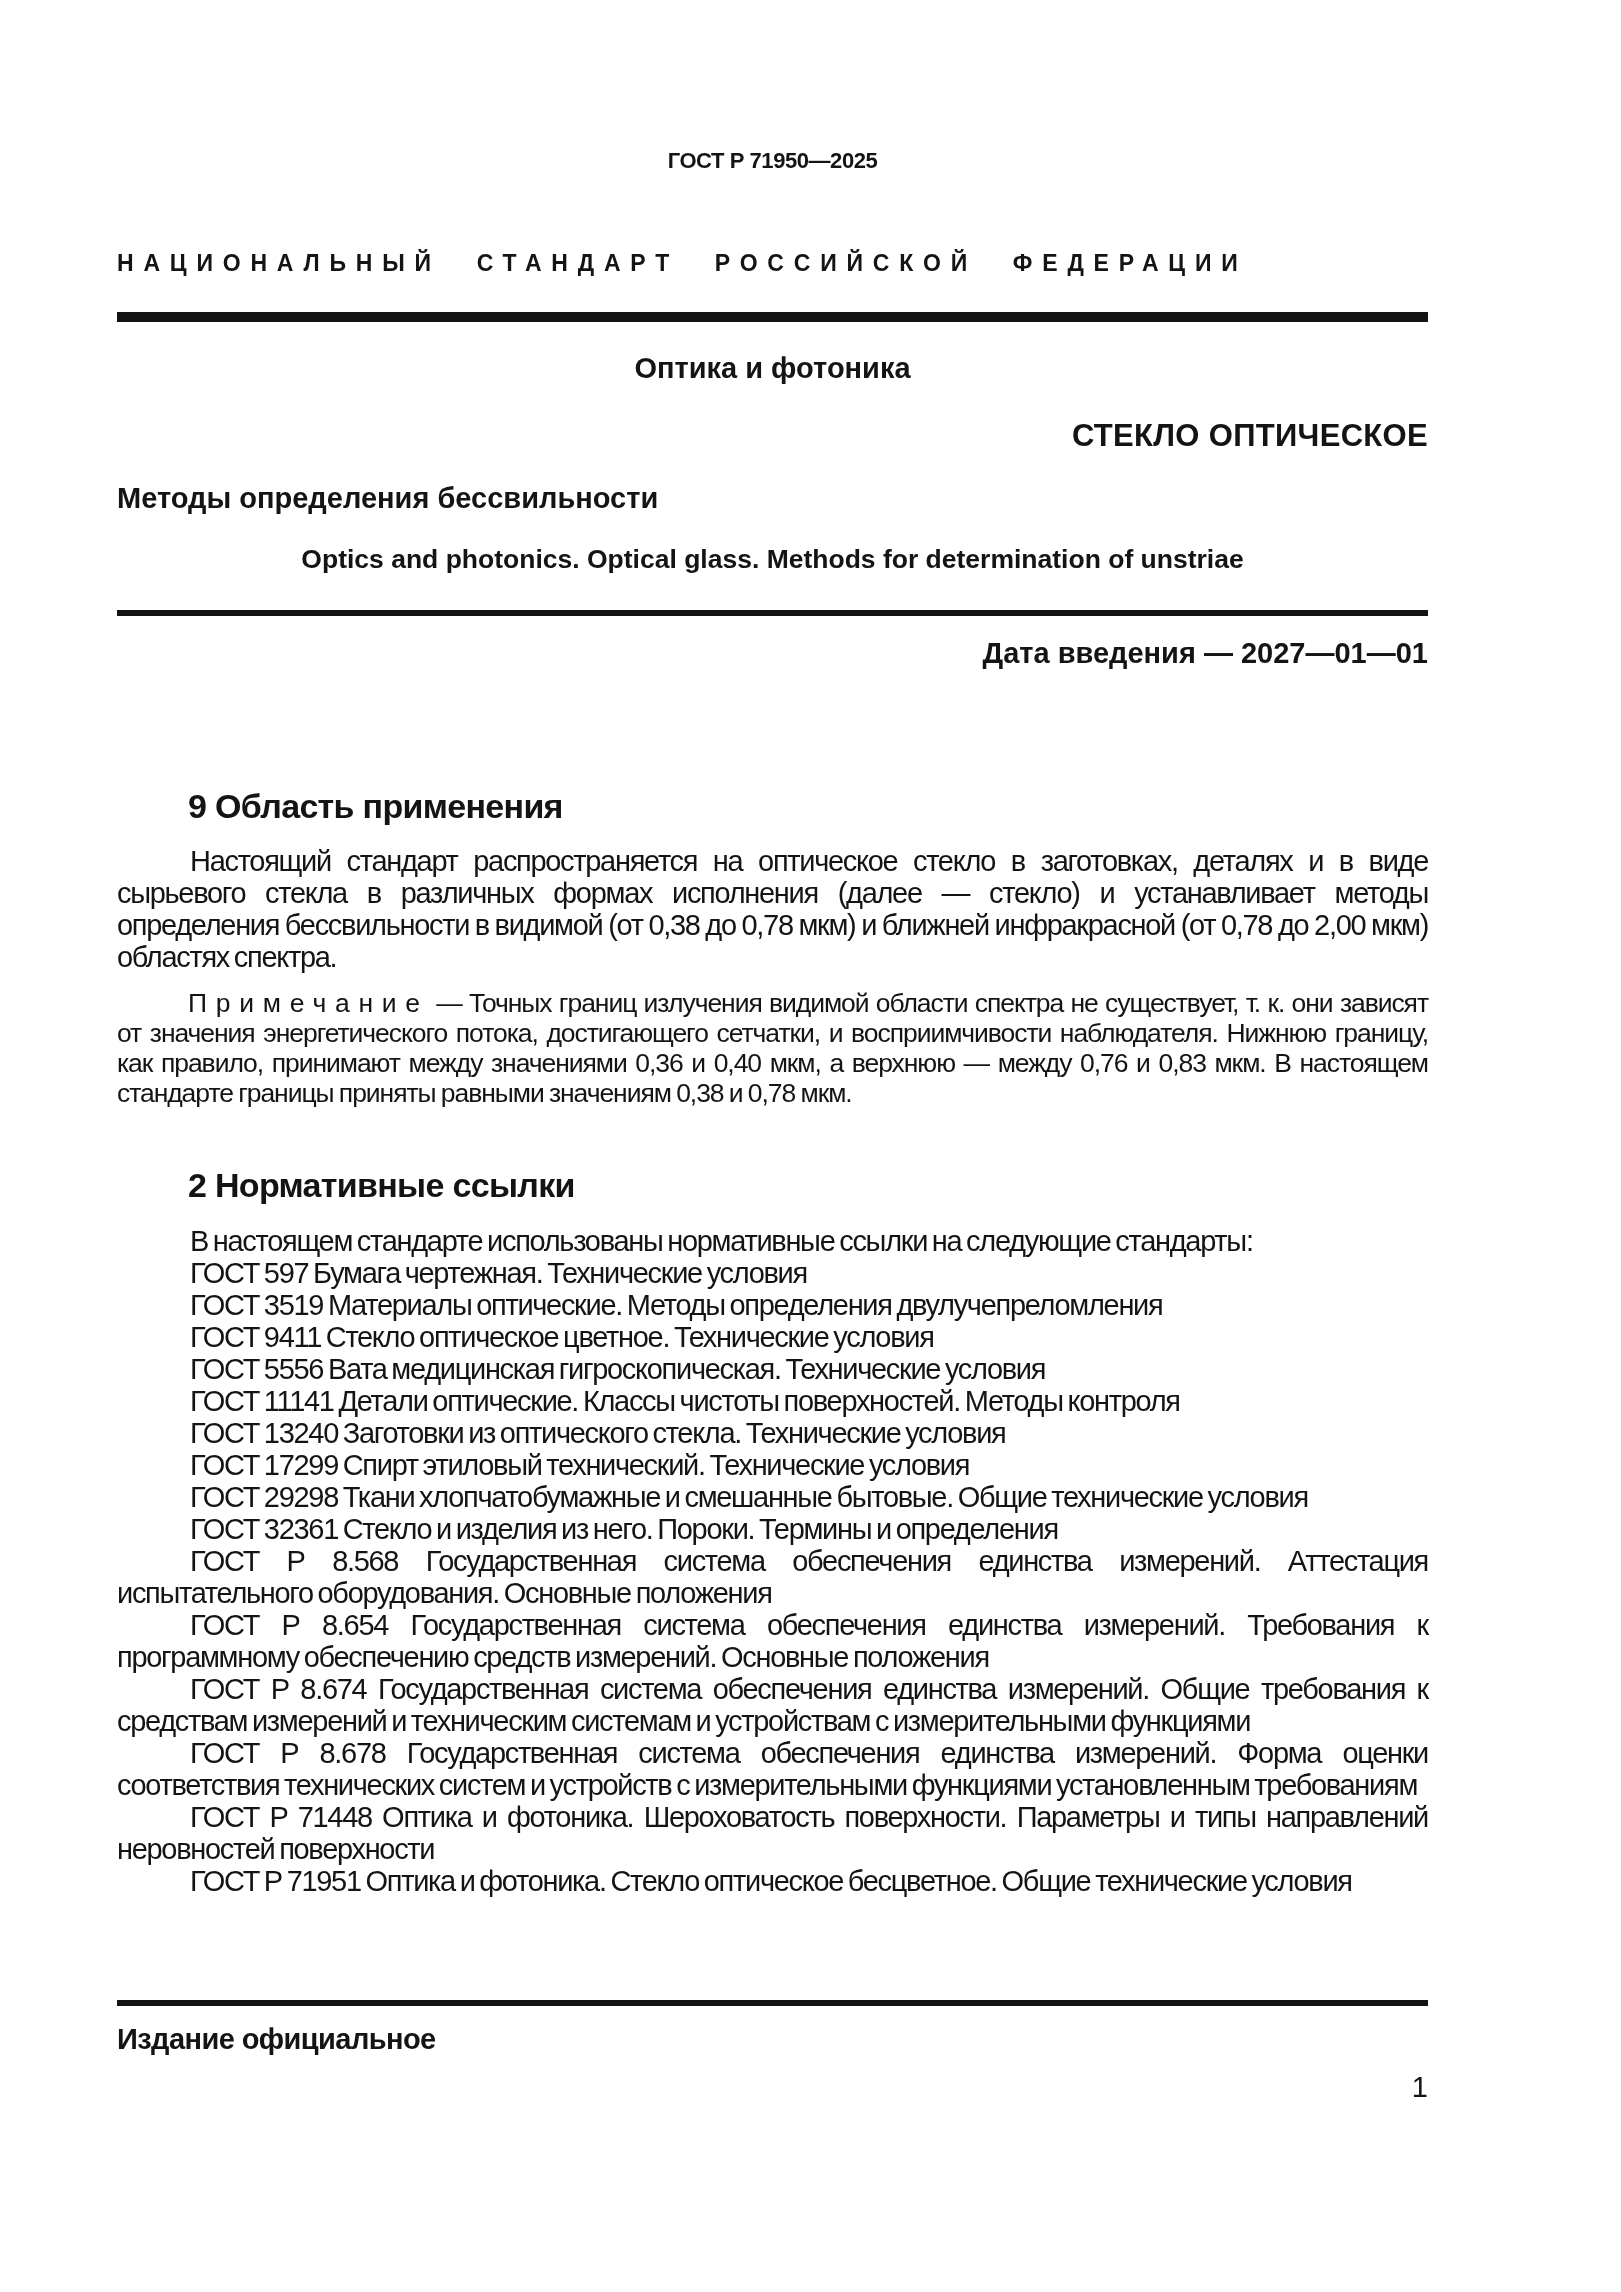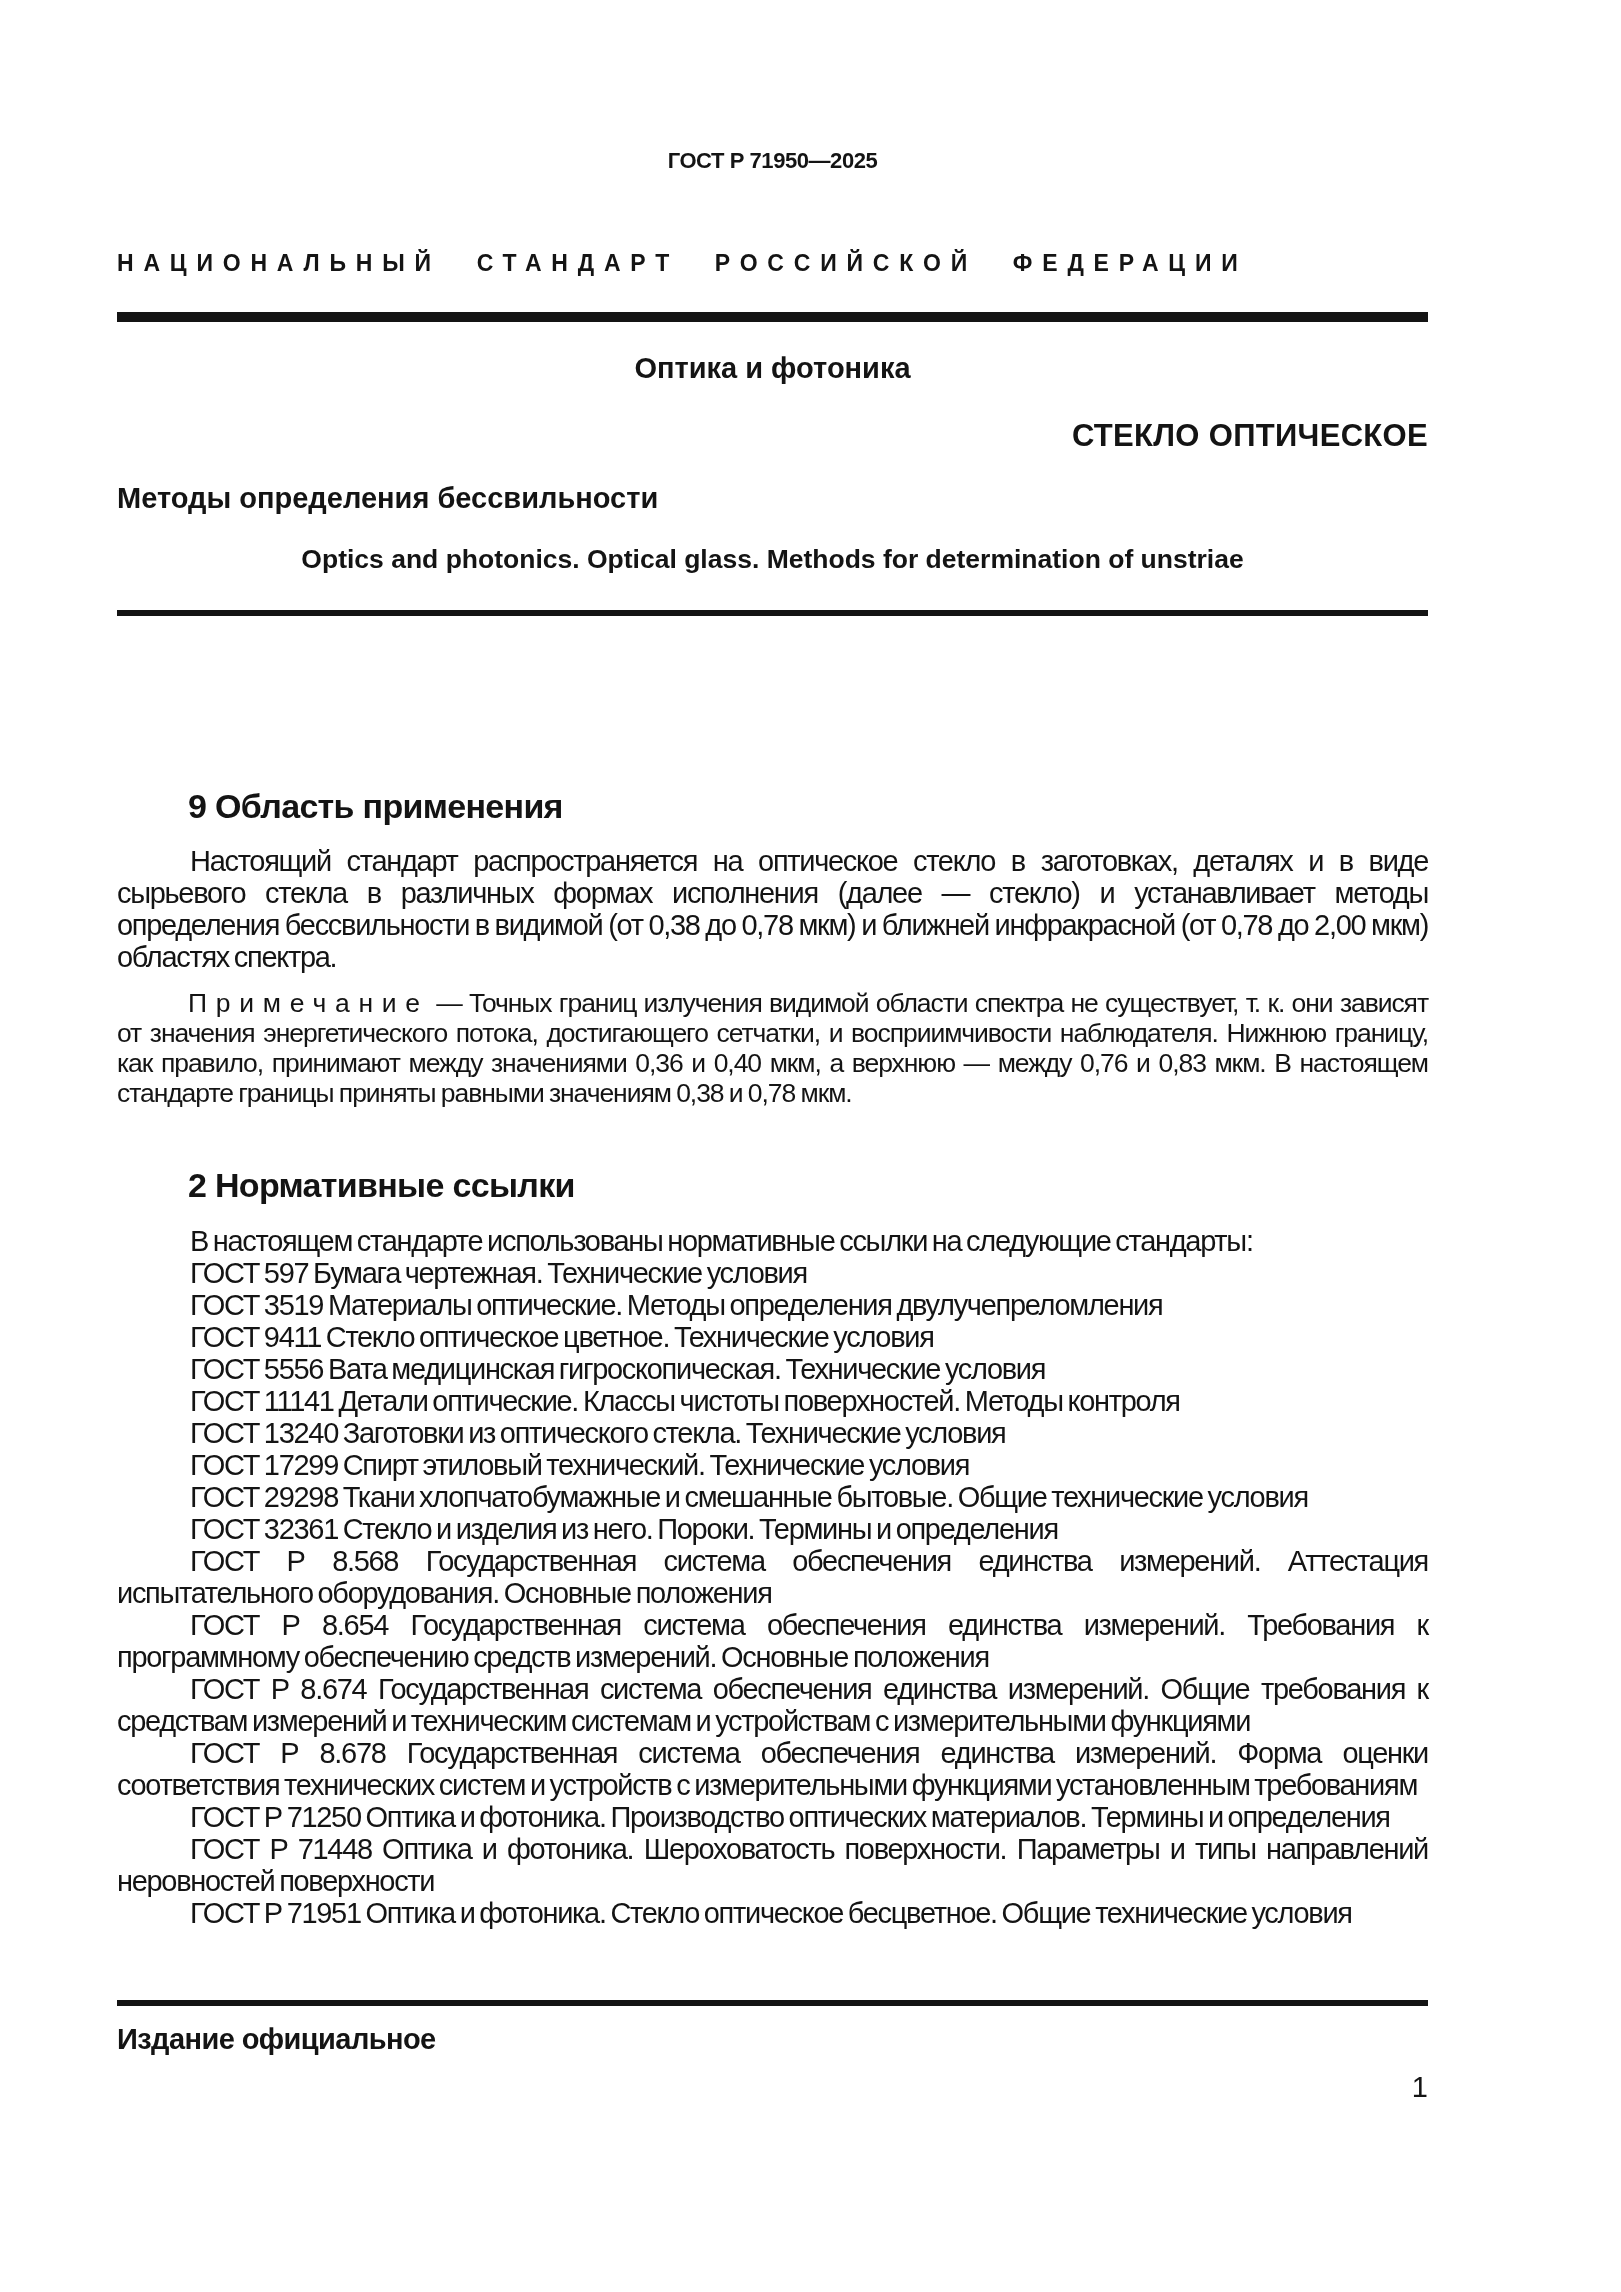--- a/index.html
+++ b/index.html
@@ -52,20 +52,21 @@
 
   <div class="col rule bar-thick"></div>
 
   <div class="col t-group">Оптика и фотоника</div>
   <div class="col t-main">СТЕКЛО ОПТИЧЕСКОЕ</div>
   <div class="col t-method">Методы определения бессвильности</div>
   <div class="col t-english">Optics and photonics. Optical glass. Methods for determination of unstriae</div>
 
   <div class="col rule bar-thin"></div>
 
+  <div class="col date-line">Дата введения — 2027—01—01</div>
 
   <div class="col h-sec h1">9 Область применения</div>
 
   <div class="col body-text p-scope">Настоящий стандарт распространяется на оптическое стекло в заготовках, деталях и в виде сырьевого стекла в различных формах исполнения (далее — стекло) и устанавливает методы определения бессвильности в видимой (от 0,38 до 0,78 мкм) и ближней инфракрасной (от 0,78 до 2,00 мкм) областях спектра.</div>
 
   <div class="col note"><span class="note-label">Примечание</span> <span>— Точных границ излучения видимой области спектра не существует, т. к. они зависят от значения энергетического потока, достигающего сетчатки, и восприимчивости наблюдателя. Нижнюю границу, как правило, принимают между значениями 0,36 и 0,40 мкм, а верхнюю — между 0,76 и 0,83 мкм. В настоящем стандарте границы приняты равными значениям 0,38 и 0,78 мкм.</span></div>
 
   <div class="col h-sec h2">2 Нормативные ссылки</div>
 
   <div class="col body-text refs">
@@ -77,21 +78,20 @@
         <p>ГОСТ 5556 Вата медицинская гигроскопическая. Технические условия</p>
         <p>ГОСТ 11141 Детали оптические. Классы чистоты поверхностей. Методы контроля</p>
         <p>ГОСТ 13240 Заготовки из оптического стекла. Технические условия</p>
         <p>ГОСТ 17299 Спирт этиловый технический. Технические условия</p>
         <p>ГОСТ 29298 Ткани хлопчатобумажные и смешанные бытовые. Общие технические условия</p>
         <p>ГОСТ 32361 Стекло и изделия из него. Пороки. Термины и определения</p>
         <p>ГОСТ Р 8.568 Государственная система обеспечения единства измерений. Аттестация испытательного оборудования. Основные положения</p>
         <p>ГОСТ Р 8.654 Государственная система обеспечения единства измерений. Требования к программному обеспечению средств измерений. Основные положения</p>
         <p>ГОСТ Р 8.674 Государственная система обеспечения единства измерений. Общие требования к средствам измерений и техническим системам и устройствам с измерительными функциями</p>
         <p>ГОСТ Р 8.678 Государственная система обеспечения единства измерений. Форма оценки соответствия технических систем и устройств с измерительными функциями установленным требованиям</p>
-        <p>ГОСТ Р 71250 Оптика и фотоника. Производство оптических материалов. Термины и определения</p>
         <p>ГОСТ Р 71448 Оптика и фотоника. Шероховатость поверхности. Параметры и типы направлений неровностей поверхности</p>
         <p>ГОСТ Р 71951 Оптика и фотоника. Стекло оптическое бесцветное. Общие технические условия</p>
       </div>
   </div>
 
   <div class="col rule bar-foot"></div>
 
   <div class="col edition">Издание официальное</div>
 
   <div class="col page-num">1</div>

